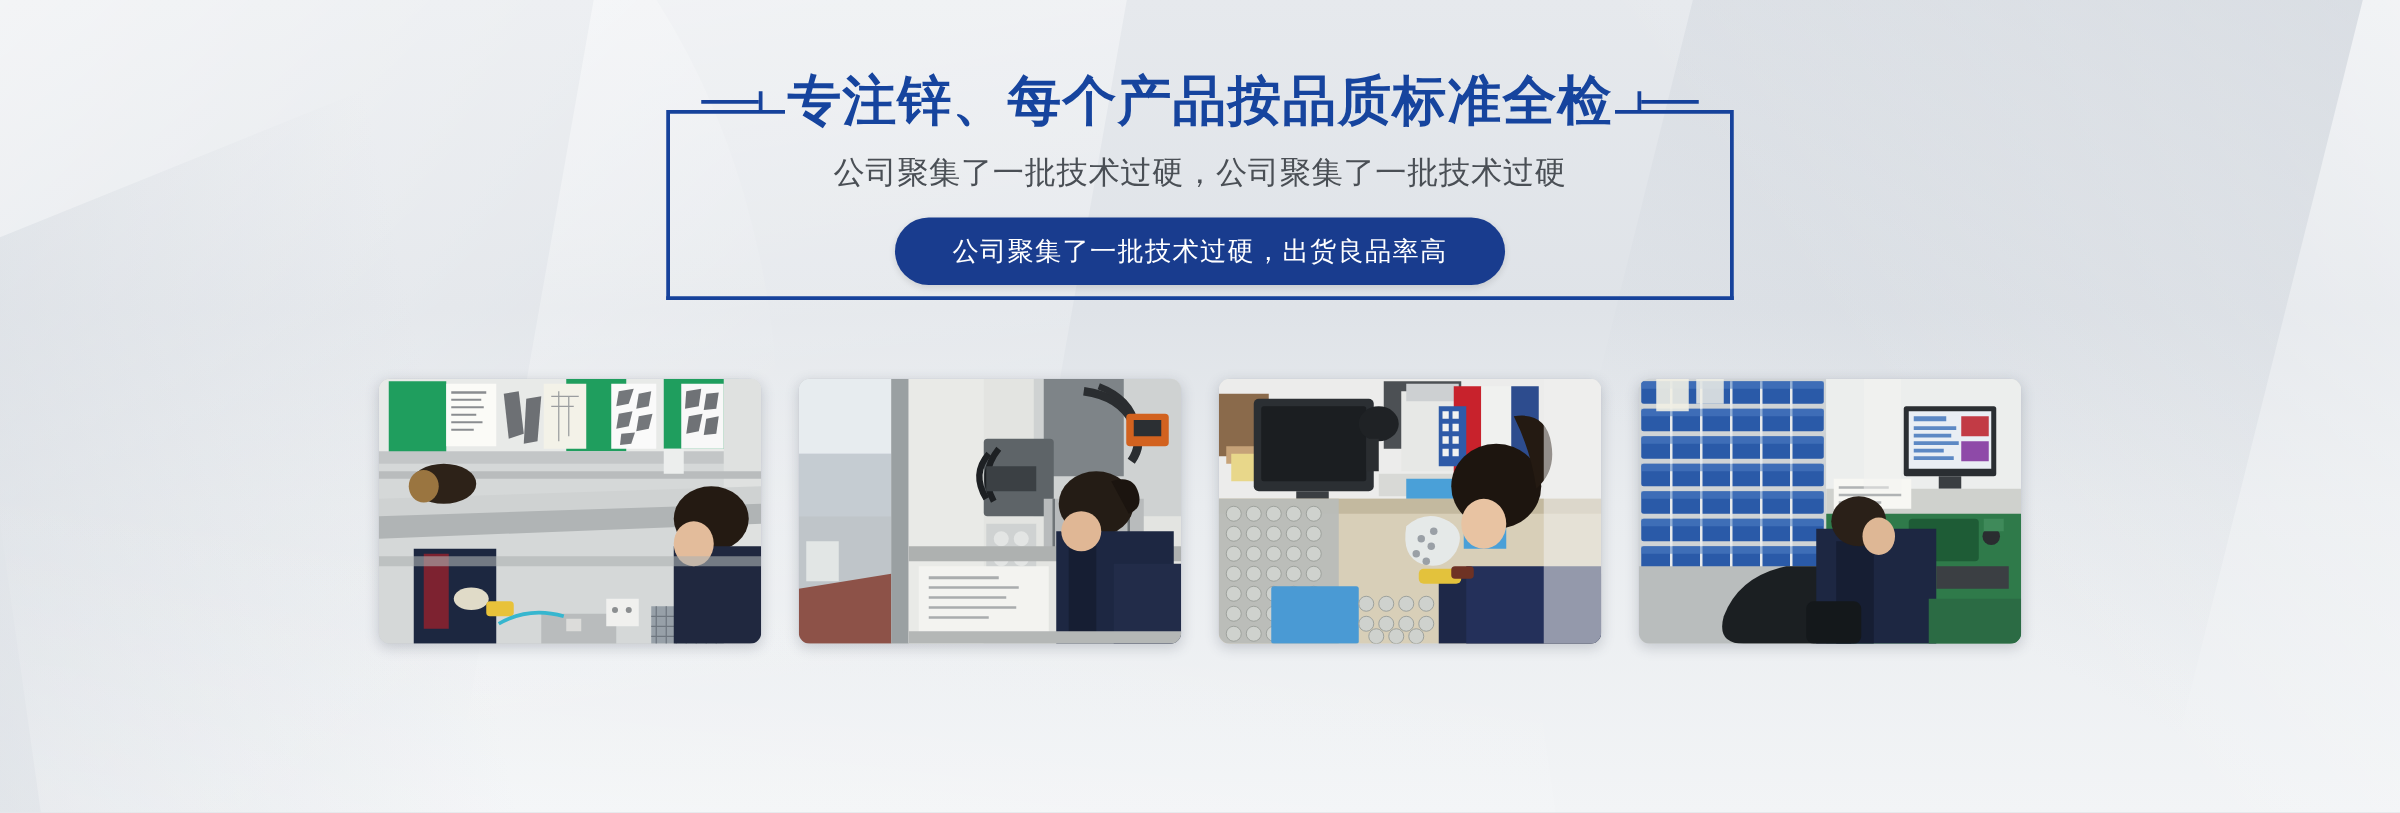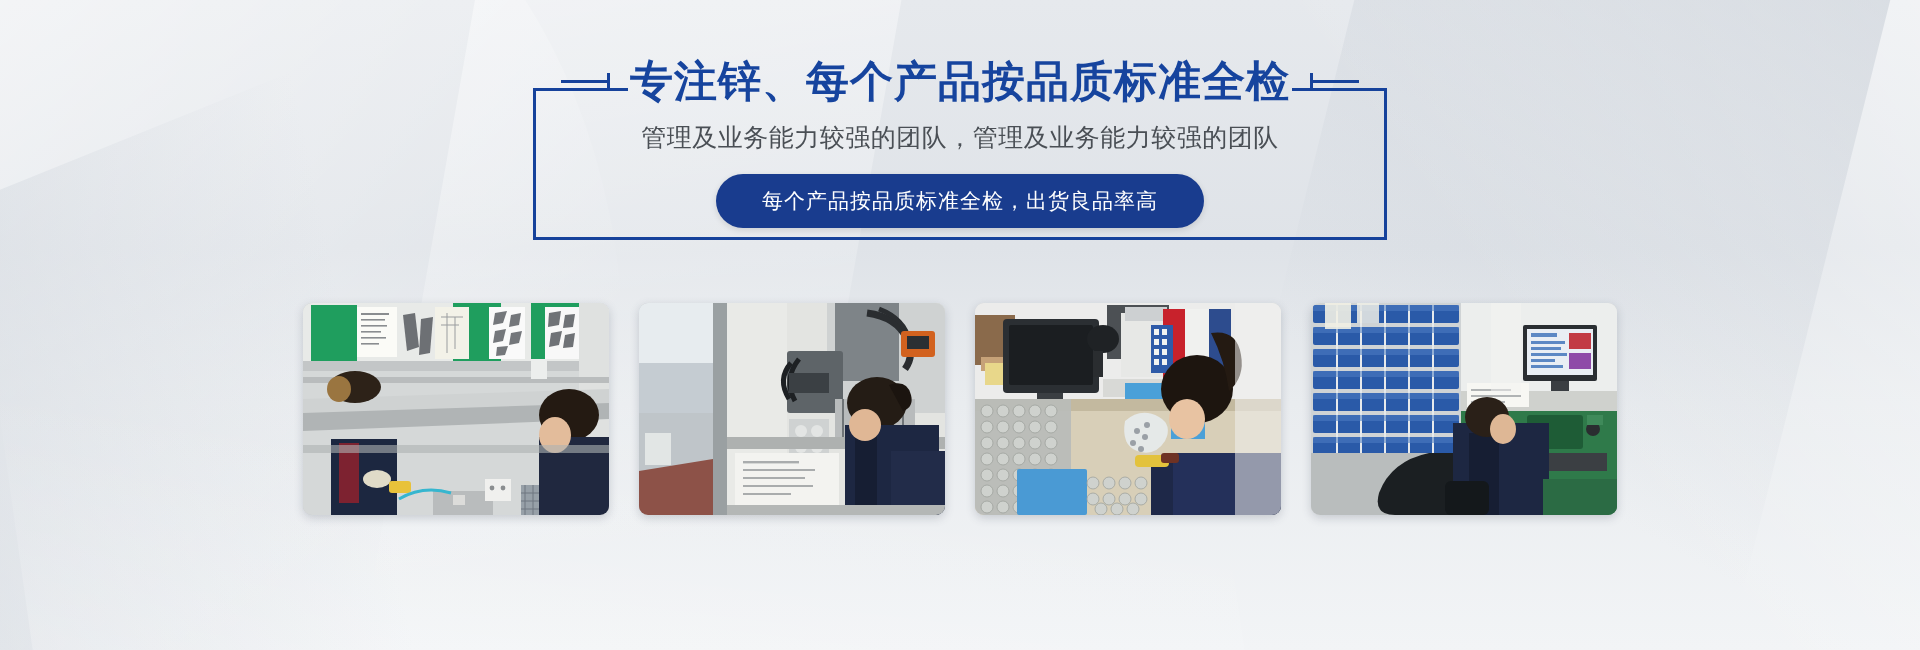--- a/index.html
+++ b/index.html
@@ -135,23 +135,23 @@
         <span class="bar"></span>
           <span class="cap"></span>
       </span>
       <h1 id="main-title">专注锌、每个产品按品质标准全检</h1>
       <span class="tick">
         <span class="cap"></span>
           <span class="bar"></span>
       </span>
     </div>
 
-    <p id="sub-title">管理及业务能力较强的团队，管理及业务能力较强的团队</p>
-
-    <div id="quality-pill">每个产品按品质标准全检，出货良品率高</div>
+    <p id="sub-title">公司聚集了一批技术过硬，公司聚集了一批技术过硬</p>
+
+    <div id="quality-pill">公司聚集了一批技术过硬，出货良品率高</div>
   </div>
 
   <div id="photo-strip">
 
     <div class="photo">
       <svg viewBox="0 0 306 212" preserveAspectRatio="xMidYMid slice">
         <rect width="306" height="212" fill="#d5d8d8"></rect>
         <rect x="0" y="0" width="306" height="62" fill="#e8eae8"></rect>
         <rect x="8" y="2" width="46" height="58" fill="#1f9e5e"></rect>
         <rect x="150" y="0" width="48" height="58" fill="#1f9e5e"></rect>

